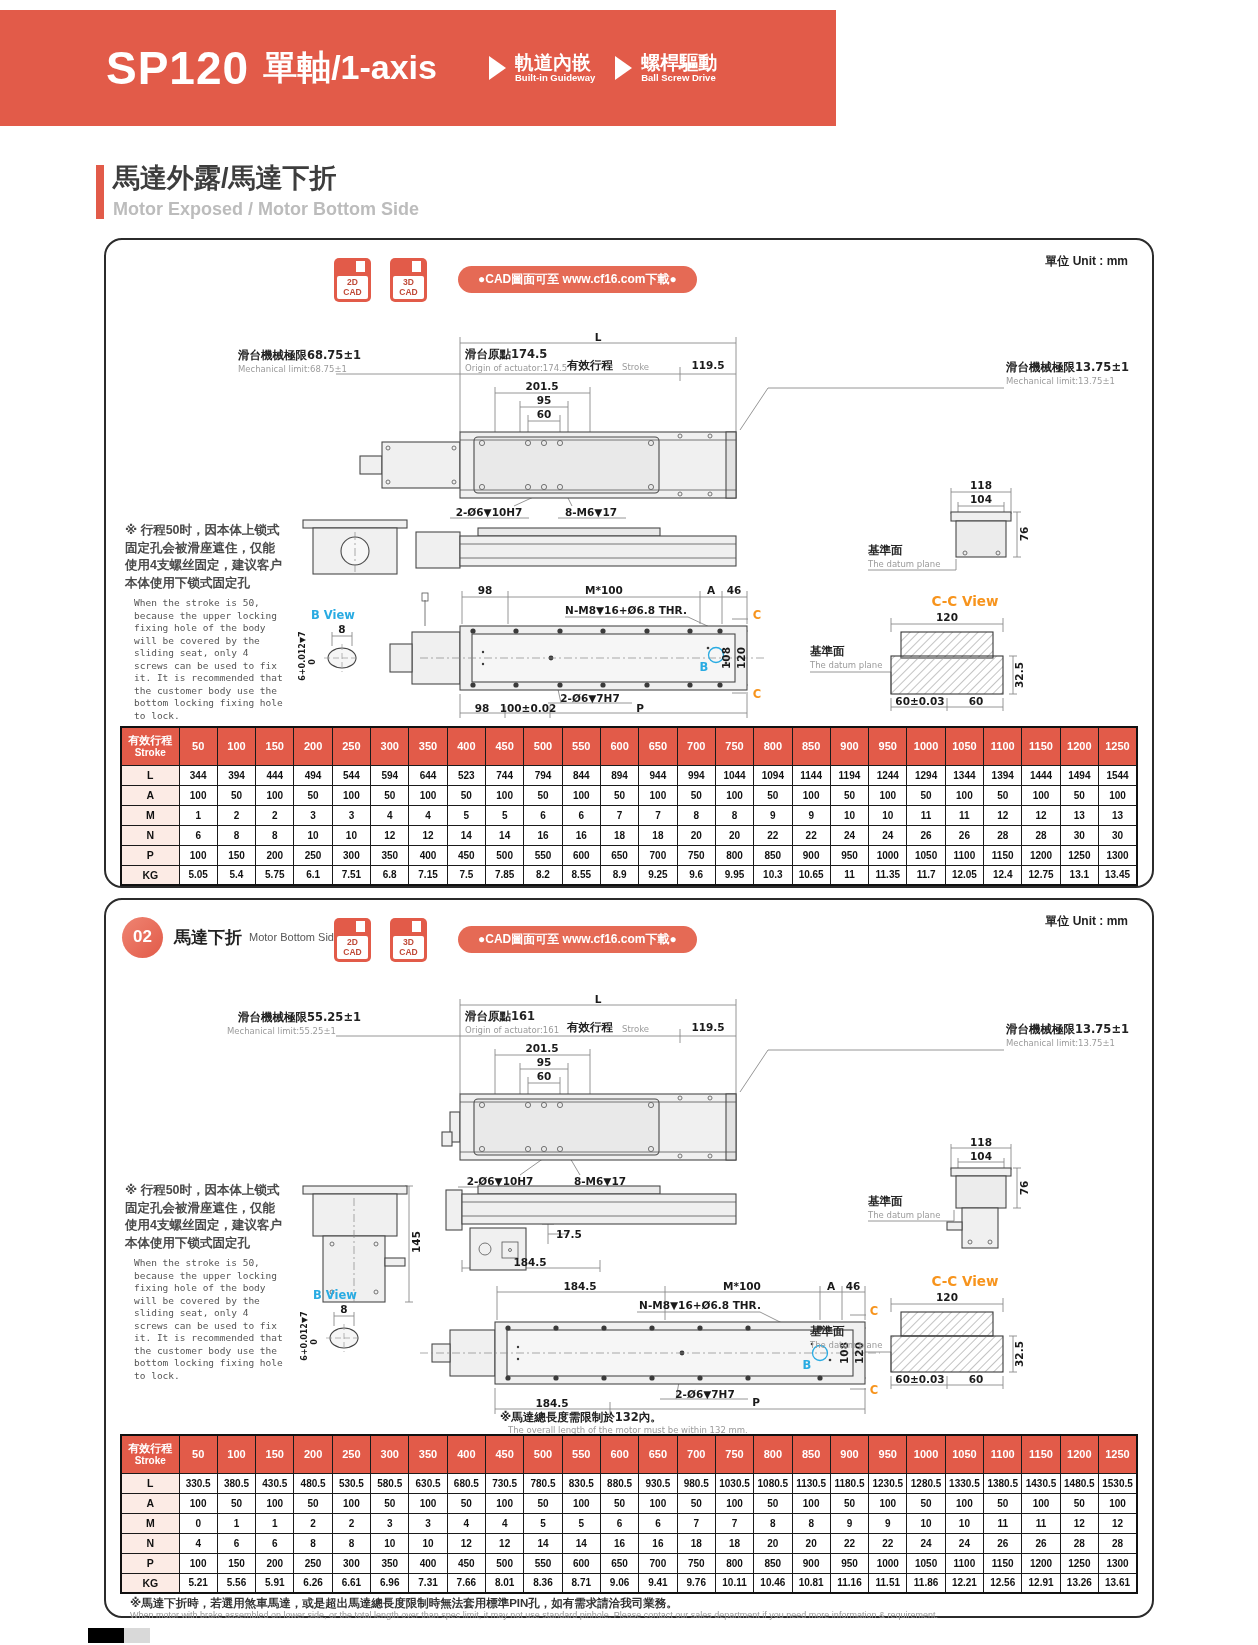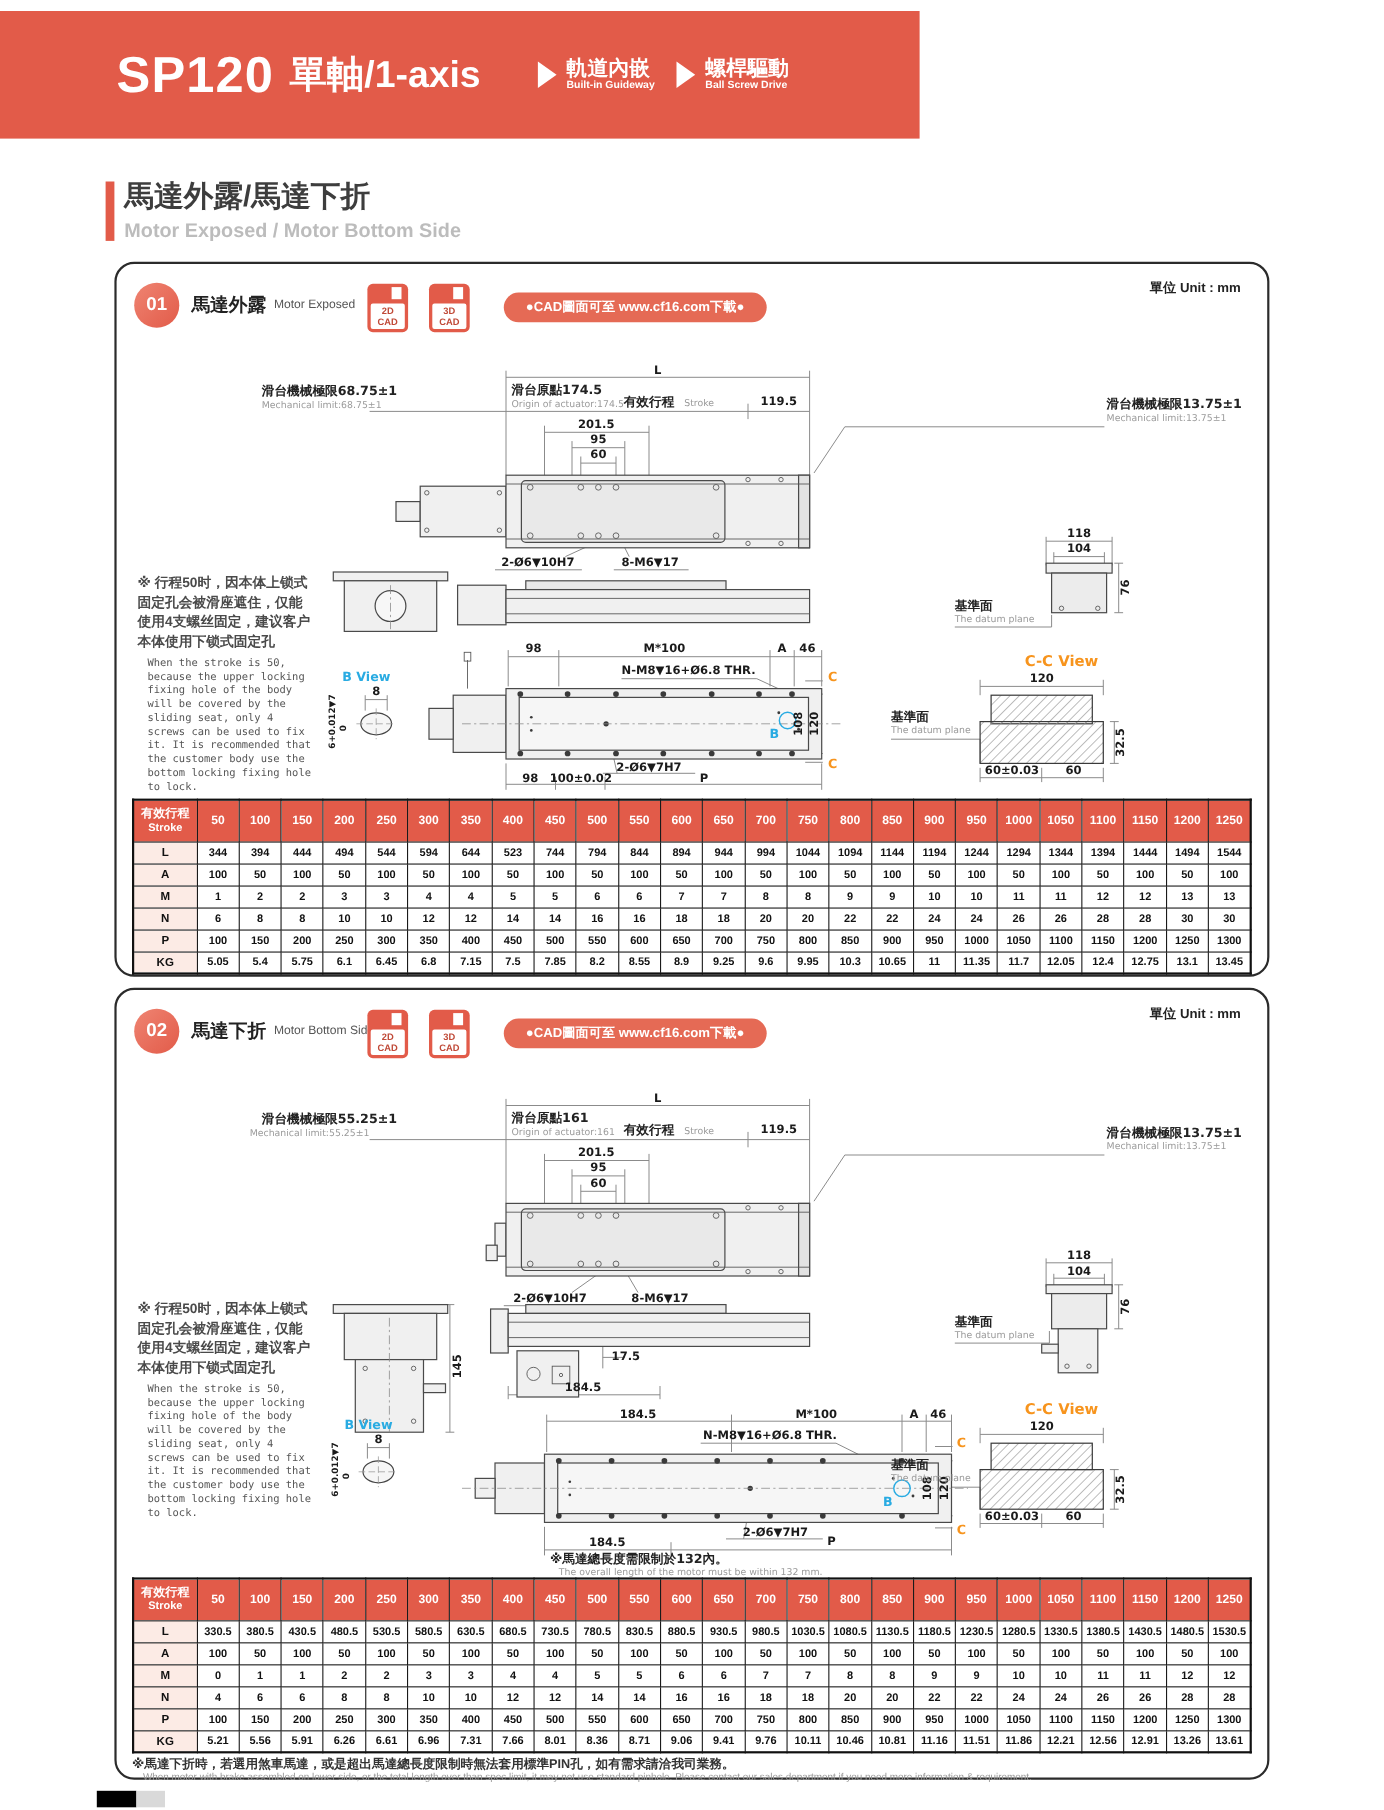--- a/index.html
+++ b/index.html
@@ -60,21 +60,21 @@
 
 table.spec{position:absolute;left:14px;width:1018px;border-collapse:collapse;table-layout:fixed;border:2px solid #111}
 .spec th,.spec td{border:1px solid #1a1a1a;text-align:center;padding:0;font-weight:bold;overflow:hidden}
 .spec thead th{background:#e25b49;color:#fff;height:38px;font-size:11px;line-height:1.2}
 .spec thead th.lblh{font-size:11px}
 .spec thead th .en{font-size:10px;font-weight:bold}
 .spec td{height:20px;font-size:10px;color:#111;background:#fff}
 .spec td.lbl{background:#fcebe5;font-size:10.5px}
 #spec1{top:486px}
 #spec2{top:534px}
-.foot-zh{position:absolute;left:14px;top:696px;font-size:11.5px;font-weight:bold;color:#333;white-space:nowrap}
+.foot-zh{position:absolute;left:24px;top:696px;font-size:11.5px;font-weight:bold;color:#333;white-space:nowrap}
 .foot-en{position:absolute;left:24px;top:710px;font-size:9px;color:#999;white-space:nowrap}
 
 .edge-mark{position:absolute;left:88px;top:1628px;width:36px;height:15px;background:#000}
 .edge-mark2{position:absolute;left:124px;top:1628px;width:26px;height:15px;background:#d9d9d9}
 </style>
 </head>
 <body>
 
 <div class="banner">
   <span class="model">SP120</span>
@@ -98,25 +98,20 @@
 </div>
 
 <div class="section">
   <span class="section-bar"></span>
   <div class="section-zh">馬達外露/馬達下折</div>
   <div class="section-en">Motor Exposed / Motor Bottom Side</div>
 </div>
 
 <div class="panel" id="panel1">
   <span class="unit">單位 Unit : mm</span>
-  <div class="p-head">
-    <span class="p-num">01</span>
-    <span class="p-zh">馬達外露</span>
-    <span class="p-en">Motor Exposed</span>
-  </div>
   <div class="cad-icon" style="left:228px">
     <div class="cad-top"></div>
     <div class="cad-label">
       <span>2D</span>
       <span>CAD</span>
     </div>
   </div>
   <div class="cad-icon" style="left:284px">
     <div class="cad-top"></div>
     <div class="cad-label">
@@ -513,21 +508,21 @@
           <td>1200</td>
           <td>1250</td>
           <td>1300</td>
         </tr>
         <tr>
           <td class="lbl">KG</td>
           <td>5.05</td>
           <td>5.4</td>
           <td>5.75</td>
           <td>6.1</td>
-          <td>6.45</td>
+          <td>7.51</td>
           <td>6.8</td>
           <td>7.15</td>
           <td>7.5</td>
           <td>7.85</td>
           <td>8.2</td>
           <td>8.55</td>
           <td>8.9</td>
           <td>9.25</td>
           <td>9.6</td>
           <td>9.95</td>

